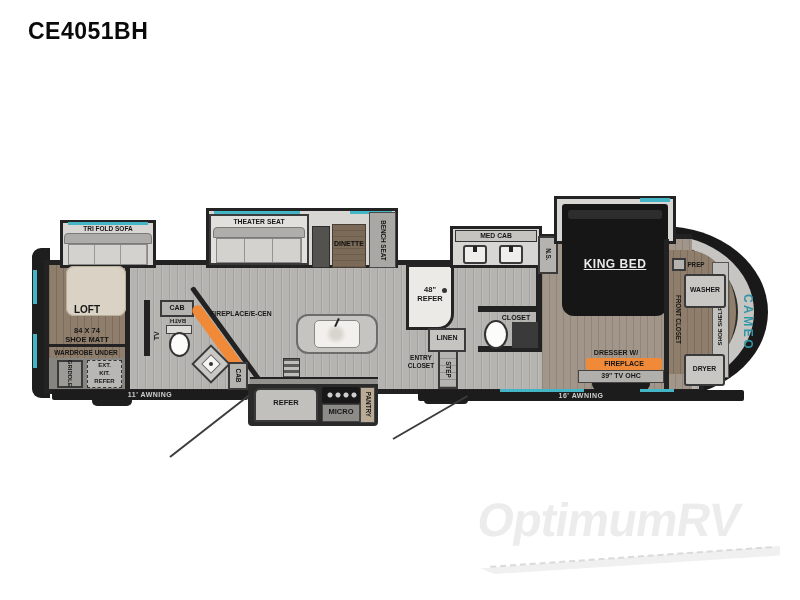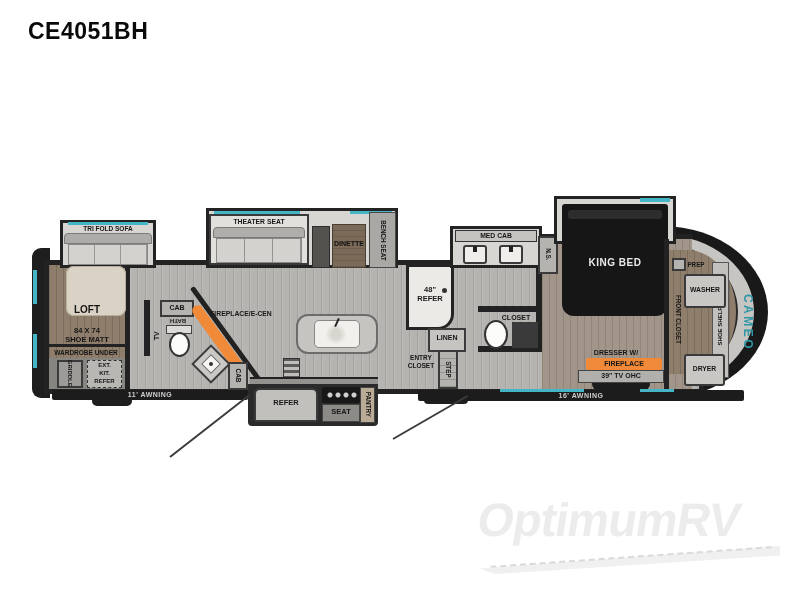--- a/index.html
+++ b/index.html
@@ -99,21 +99,21 @@
   <div class="abs" style="left:326px;top:324px;width:20px;height:20px;background:radial-gradient(circle,#d8d5cf 0 30%,#efede9 70%);border-radius:50%;"></div>
   <div class="abs" style="left:336px;top:318px;width:2px;height:9px;background:#222;transform:rotate(25deg);"></div>
   <div class="abs" style="left:283px;top:358px;width:17px;height:28px;border:1px solid #333;box-sizing:border-box;background:repeating-linear-gradient(0deg,#5a5a5a 0 3px,#c0bebb 3px 6px);"></div>
   <div class="abs" style="left:250px;top:377px;width:128px;height:9px;background:#94928f;border-top:2px solid #222;box-sizing:border-box;"></div>
 
   <div class="abs" style="left:248px;top:384px;width:130px;height:42px;background:#2a2a2a;border-radius:0 0 4px 4px;"></div>
   <div class="abs box" style="left:254px;top:388px;width:64px;height:34px;background:#c2c0bd;border-radius:6px 6px 2px 2px;"></div>
   <div class="lbl" style="left:254px;top:399px;width:64px;font-size:7.5px;">REFER</div>
   <div class="abs" style="left:322px;top:387px;width:38px;height:16px;background:#181818;border-radius:2px;background-image:radial-gradient(circle 2px at 8px 8px,#cfcfcf 0 2px,transparent 3px),radial-gradient(circle 2px at 16px 8px,#cfcfcf 0 2px,transparent 3px),radial-gradient(circle 2px at 24px 8px,#cfcfcf 0 2px,transparent 3px),radial-gradient(circle 2px at 32px 8px,#cfcfcf 0 2px,transparent 3px);"></div>
   <div class="abs" style="left:322px;top:404px;width:38px;height:18px;background:#8d8b88;border:1px solid #444;box-sizing:border-box;"></div>
-  <div class="lbl" style="left:318px;top:408px;width:46px;font-size:7.5px;">SEAT</div>
+  <div class="lbl" style="left:318px;top:408px;width:46px;font-size:7.5px;">MICRO</div>
   <div class="abs" style="left:360px;top:387px;width:15px;height:36px;background:#b9ab96;border:1px solid #444;box-sizing:border-box;"></div>
   <div class="lbl rot90" style="left:347px;top:401px;width:42px;font-size:6.3px;">PANTRY</div>
 
   <div class="abs" style="left:406px;top:264px;width:48px;height:66px;background:#eceae6;border:3px solid #242424;border-radius:0 0 16px 0;box-sizing:border-box;"></div>
   <div class="lbl" style="left:408px;top:286px;width:44px;font-size:7.5px;">48"</div>
   <div class="lbl" style="left:408px;top:295px;width:44px;font-size:7.5px;">REFER</div>
   <div class="abs" style="left:442px;top:288px;width:5px;height:5px;background:#333;border-radius:50%;"></div>
   <div class="abs box" style="left:428px;top:328px;width:38px;height:24px;background:#c6c4c1;"></div>
   <div class="lbl" style="left:428px;top:334px;width:38px;font-size:7px;">LINEN</div>
   <div class="lbl" style="left:402px;top:354px;width:38px;font-size:6.5px;">ENTRY</div>
@@ -137,21 +137,21 @@
   <div class="abs box" style="left:499px;top:245px;width:24px;height:19px;background:#f0eeea;border-radius:3px;"></div>
   <div class="abs" style="left:509px;top:246px;width:4px;height:6px;background:#222;"></div>
 
   <div class="abs planksR" style="left:542px;top:234px;width:150px;height:160px;border-top:5px solid #222;border-bottom:5px solid #222;box-sizing:border-box;"></div>
   <div class="abs box" style="left:538px;top:236px;width:20px;height:38px;background:#b5b3b0;"></div>
   <div class="lbl rot90" style="left:534px;top:251px;width:28px;font-size:6.3px;">N.S.</div>
   <div class="abs slide" style="left:554px;top:196px;width:122px;height:48px;"></div>
   <div class="abs teal" style="left:640px;top:198px;width:30px;height:4px;"></div>
   <div class="abs" style="left:562px;top:204px;width:106px;height:112px;background:#161616;border-radius:3px 3px 12px 12px;"></div>
   <div class="abs" style="left:568px;top:210px;width:94px;height:9px;background:#2d2d2d;border-radius:3px;"></div>
-  <div class="lbl" style="left:580px;top:258px;width:70px;font-size:10px;color:#e9e9e9;letter-spacing:.5px;">KING BED</div>
+  <div class="lbl" style="left:580px;top:258px;width:70px;font-size:12px;color:#e9e9e9;letter-spacing:.5px;text-decoration:underline;">KING BED</div>
 
   <div class="lbl" style="left:578px;top:349px;width:76px;font-size:7px;">DRESSER W/</div>
   <div class="abs" style="left:586px;top:358px;width:76px;height:12px;background:#f08a38;border-radius:2px;"></div>
   <div class="lbl" style="left:586px;top:360px;width:76px;font-size:7px;">FIREPLACE</div>
   <div class="abs" style="left:578px;top:370px;width:86px;height:13px;background:#b2b0ad;border:1px solid #444;box-sizing:border-box;"></div>
   <div class="lbl" style="left:578px;top:372px;width:86px;font-size:7px;">39" TV OHC</div>
   <div class="abs" style="left:592px;top:383px;width:58px;height:7px;background:#1c1c1c;border-radius:0 0 6px 6px;"></div>
 
   <div class="abs planksB" style="left:666px;top:250px;width:70px;height:124px;border-radius:0 70% 70% 0 / 0 50% 50% 0;"></div>
   <div class="abs wall" style="left:664px;top:239px;width:5px;height:152px;"></div>

